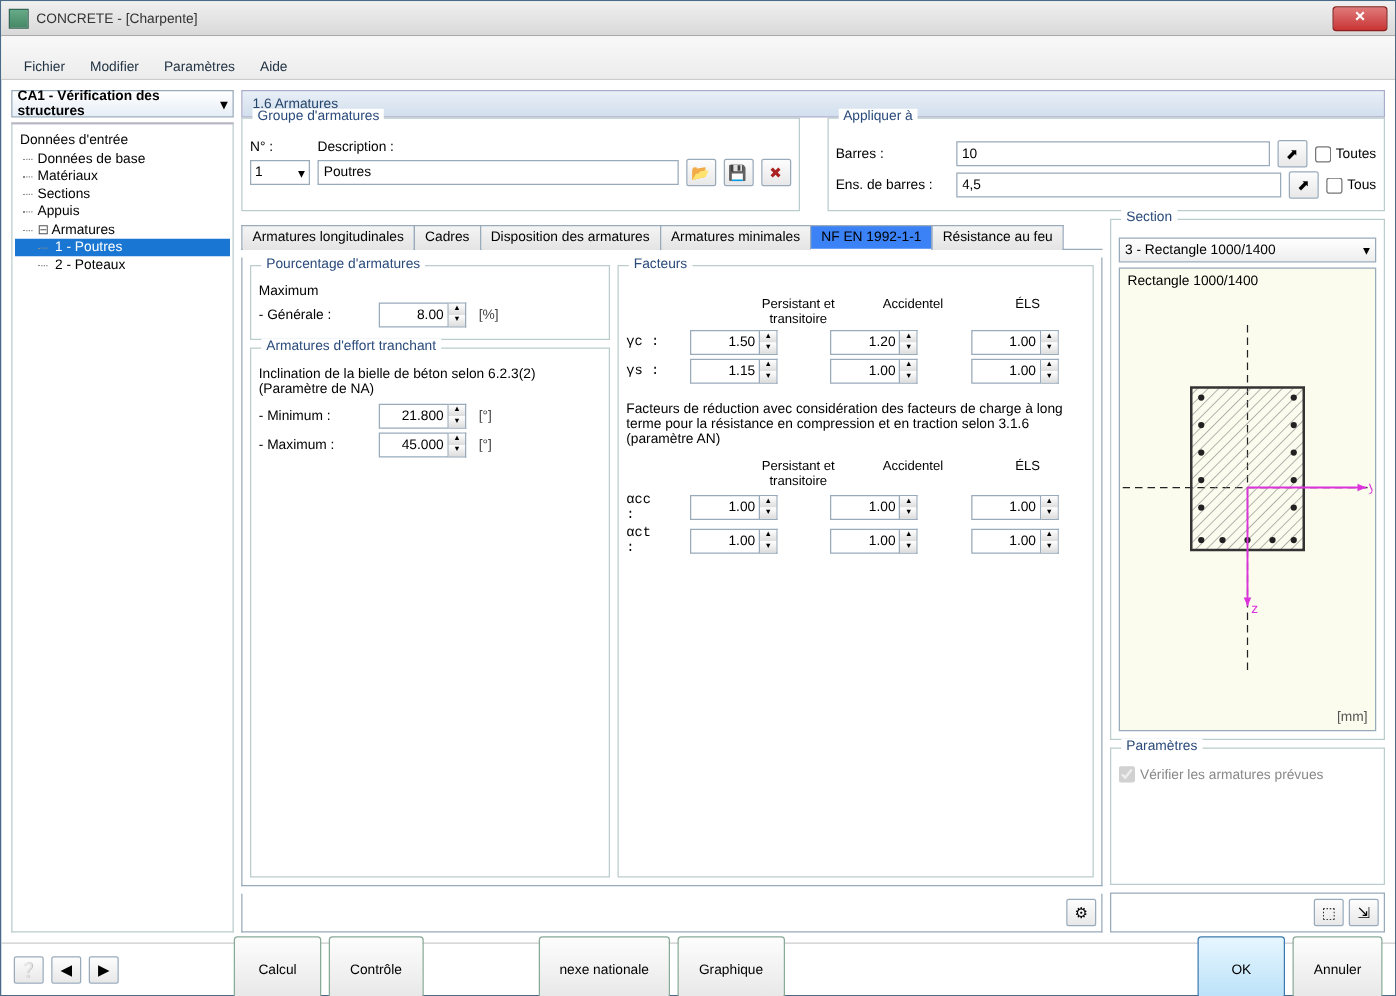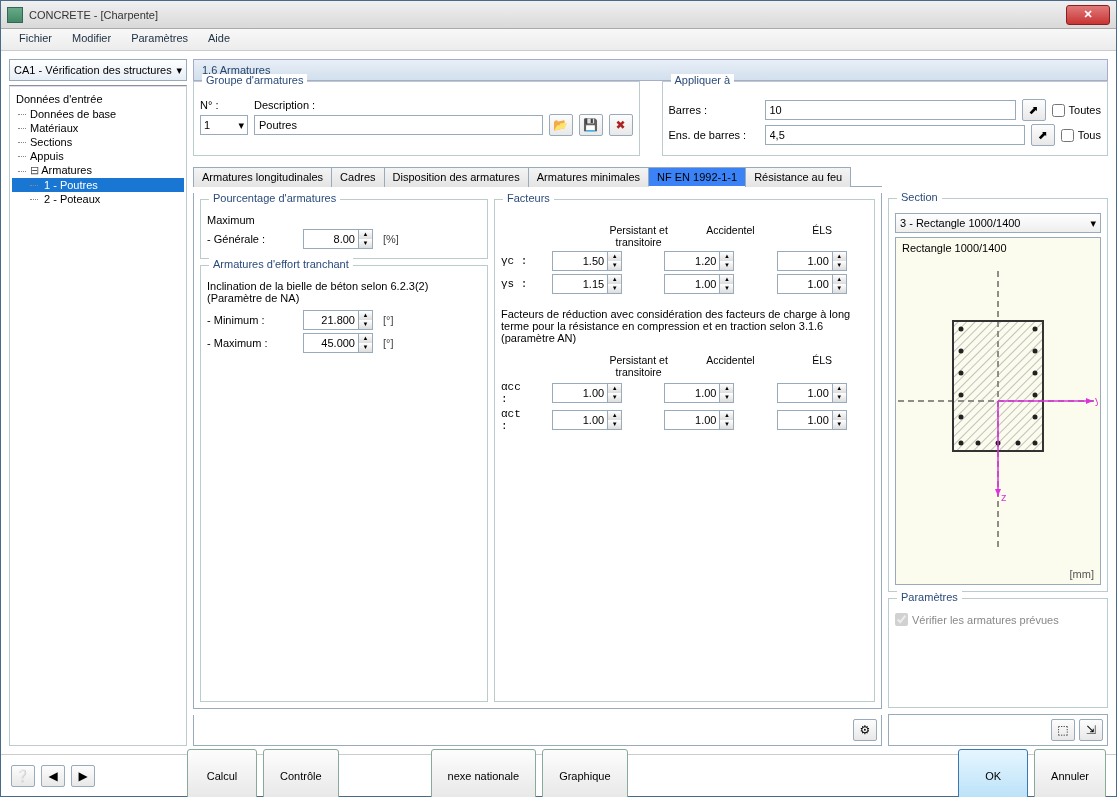--- a/index.html
+++ b/index.html
@@ -2,38 +2,38 @@
 <html><head>
 <meta charset="utf-8">
 <style>
 * { box-sizing: border-box; margin: 0; padding: 0; font-family: 'Segoe UI', Tahoma, sans-serif; font-size: 11px; }
 body { background: #fff; }
 .window { width: 1117px; height: 797px; border: 1px solid #4a6a8a; background: #fff; display: flex; flex-direction: column; box-shadow: 0 0 8px rgba(0,0,0,.3); }
 .titlebar { height: 28px; background: linear-gradient(#f0f0f0, #d9d9d9); display: flex; align-items: center; padding: 0 6px; border-bottom: 1px solid #aaa; }
 .titlebar-icon { width: 16px; height: 16px; background: linear-gradient(#6a8, #486); border: 1px solid #365; margin-right: 6px; }
 .title { flex: 1; color: #333; }
 .close-btn { width: 44px; height: 20px; background: linear-gradient(#e07a7a, #c93434); border: 1px solid #8a1f1f; border-radius: 3px; color: #fff; text-align: center; font-weight: bold; line-height: 16px; cursor: pointer; }
-.menubar { height: 22px; background: linear-gradient(#f8f8f8, #ececec); border-bottom: 1px solid #ccc; display: flex; padding-left: 8px; }
+.menubar { height: 35px; background: linear-gradient(#f8f8f8, #ececec); border-bottom: 1px solid #ccc; display: flex; padding-left: 8px; align-items: flex-end; }
 .menu-item { padding: 3px 10px; cursor: pointer; color: #234; }
 .content-area { flex: 1; display: flex; padding: 8px; gap: 6px; }
 .left-col { width: 178px; display: flex; flex-direction: column; }
-.selector { height: 22px; border: 1px solid #9ab; background: linear-gradient(#fff, #e6eef6); padding: 2px 4px; margin-bottom: 4px; display: flex; align-items: center; justify-content: space-between; cursor: pointer; }
+.selector { height: 22px; border: 1px solid #9ab; background: linear-gradient(#fff, #e6eef6); padding: 2px 4px; margin-bottom: 4px; display: flex; align-items: center; justify-content: space-between; cursor: pointer; font-weight: bold; }
 .tree { flex: 1; border: 1px solid #bcc; border-top: 2px groove #dde; background: #fff; padding: 4px 2px; }
 .tree-root { font-weight: normal; padding: 2px 4px; }
 .tree-node { padding: 1px 4px 1px 18px; cursor: pointer; position: relative; }
 .tree-node::before { content: ''; position: absolute; left: 6px; top: 50%; width: 8px; border-top: 1px dotted #888; }
 .tree-node.lvl2 { padding-left: 32px; }
 .tree-node.lvl2::before { left: 18px; }
 .tree-node.selected { background: #1976d2; color: #fff; }
 .tree-expand { color: #555; margin-right: 2px; }
 .right-col { flex: 1; display: flex; flex-direction: column; }
 .page-header { background: linear-gradient(#e8eff7, #d2dfed); padding: 4px 8px; border: 1px solid #aac; color: #25456a; font-weight: normal; }
 .main-panels { flex: 1; display: flex; gap: 6px; margin-top: 6px; }
 .center-col { flex: 1; display: flex; flex-direction: column; gap: 6px; }
-.section-panel { width: 220px; display: flex; flex-direction: column; gap: 6px; margin-top: 36px; }
+.section-panel { width: 220px; display: flex; flex-direction: column; gap: 6px; }
 .groupbox { border: 1px solid #bcc; padding: 6px; position: relative; }
 .groupbox-title { position: absolute; top: -8px; left: 8px; background: #fff; padding: 0 4px; color: #2a4a7a; }
 .top-row { display: flex; gap: 22px; }
 .group-arm { flex: 1; padding-top: 14px; }
 .apply-box { flex: 1; padding-top: 14px; }
 .form-row { display: flex; align-items: center; gap: 6px; margin: 3px 0; }
 .lbl { width: 90px; }
 .select-small { width: 48px; border: 1px solid #9ab; background: #fff; height: 20px; display: flex; align-items: center; justify-content: space-between; padding: 0 3px; cursor: pointer; font-family: 'Segoe UI', monospace; font-size: 12px; }
 .text-input { border: 1px solid #9ab; background: #fff; height: 20px; padding: 2px 4px; flex: 1; }
 .icon-btn { width: 24px; height: 22px; border: 1px solid #9ab; background: linear-gradient(#fdfdfd, #e8e8e8); border-radius: 2px; cursor: pointer; display: flex; align-items: center; justify-content: center; font-size: 12px; }

